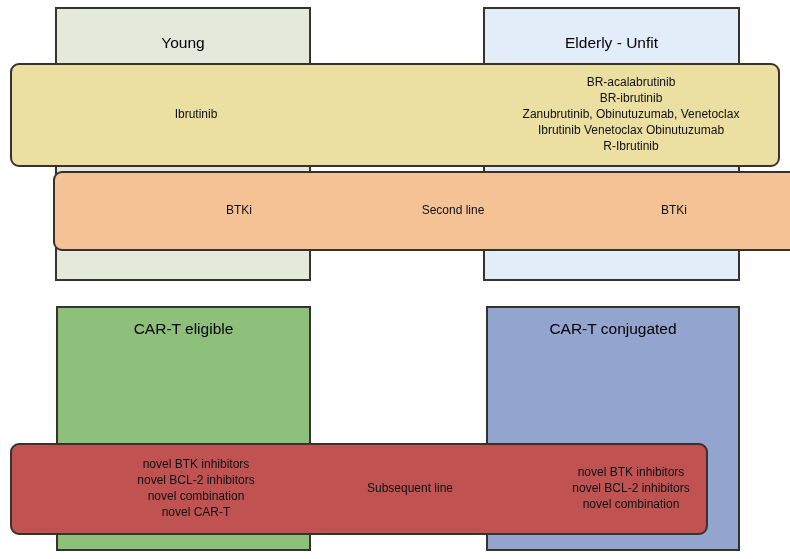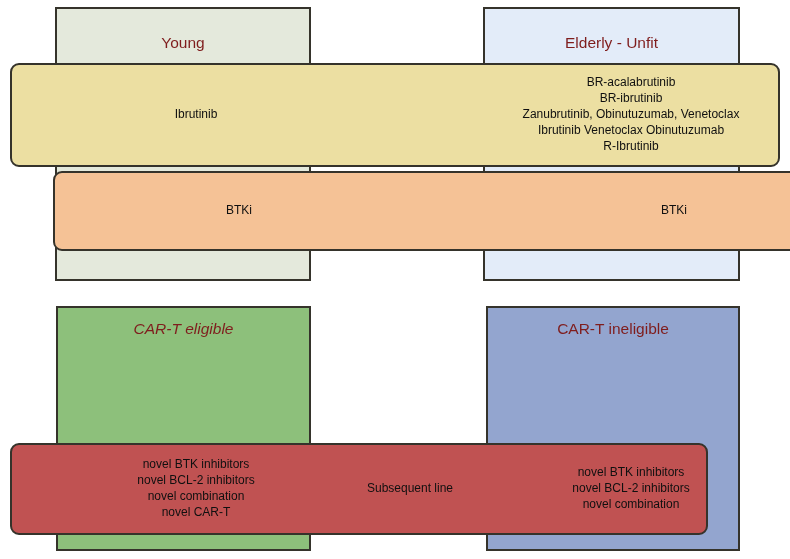--- a/index.html
+++ b/index.html
@@ -24,21 +24,21 @@
     box-sizing: border-box;
     border: 2px solid #35332b;
     z-index: 1;
   }
   .col-label {
     position: absolute;
     left: 0;
     right: 0;
     text-align: center;
     font-size: 15.5px;
-    color: #7f1d1d;
+    color: #000000;
     white-space: nowrap;
   }
 
   .col-young     { background: #e4e9dc; }
   .col-elderly   { background: #e3ecf9; }
   .col-eligible  { background: #8dc07b; }
   .col-inelig    { background: #93a5cf; }
 
   
   .band {
@@ -80,38 +80,39 @@
 
   <div class="col col-young" style="left:55px; top:7px; width:256px; height:274px;">
     <div class="col-label" style="top:25px;">Young</div>
   </div>
 
   <div class="col col-elderly" style="left:483px; top:7px; width:257px; height:274px;">
     <div class="col-label" style="top:25px;">Elderly - Unfit</div>
   </div>
 
   <div class="col col-eligible" style="left:56px; top:306px; width:255px; height:245px;">
-    <div class="col-label" style="top:12px;font-style:italic;">CAR-T eligible</div>
+    <div class="col-label" style="top:12px;">CAR-T eligible</div>
   </div>
 
   <div class="col col-inelig" style="left:486px; top:306px; width:254px; height:245px;">
-    <div class="col-label" style="top:12px;">CAR-T ineligible</div>
+    <div class="col-label" style="top:12px;">CAR-T conjugated</div>
   </div>
 
   <div class="band band-first" style="left:10px; top:63px; width:770px; height:104px;">
     <div class="cell cell-left">Ibrutinib</div>
     <div class="cell cell-right">BR-acalabrutinib
 BR-ibrutinib
 Zanubrutinib, Obinutuzumab, Venetoclax
 Ibrutinib Venetoclax Obinutuzumab
 R-Ibrutinib</div>
   </div>
 
   <div class="band band-second" style="left:12px; top:171px; width:770px; height:80px;margin-left:41px;">
     <div class="cell cell-left">BTKi</div>
+    <div class="cell cell-mid">Second line</div>
     <div class="cell cell-right">BTKi</div>
   </div>
 
 
   <div class="band band-subsequent" style="left:10px; top:443px; width:698px; height:92px;">
     <div class="cell cell-left">novel BTK inhibitors
 novel BCL-2 inhibitors
 novel combination
 novel CAR-T</div>
     <div class="cell cell-mid">Subsequent line</div>

